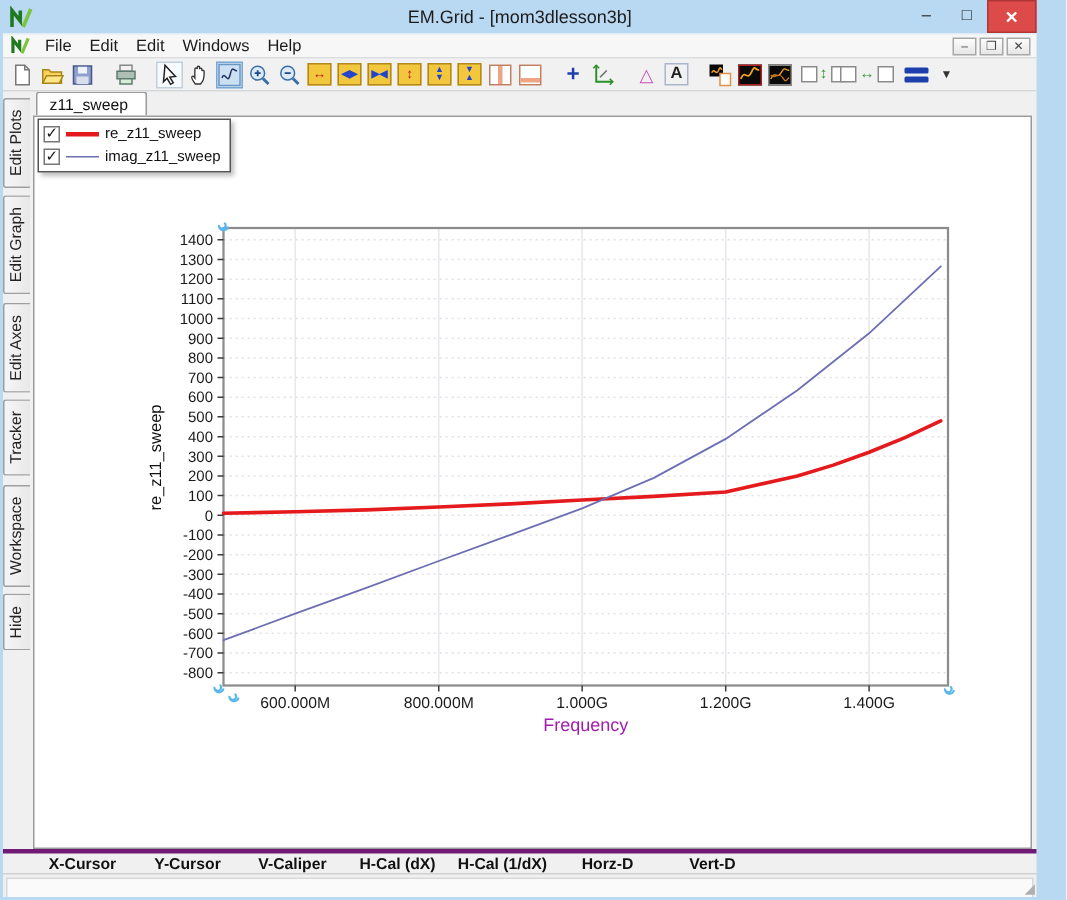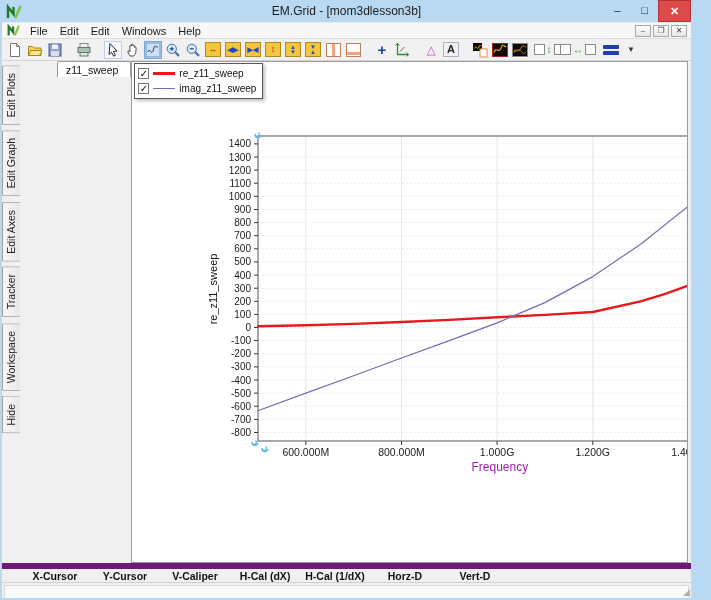--- a/index.html
+++ b/index.html
@@ -49,38 +49,38 @@
   .layout-btn{display:flex;align-items:center;gap:4px;padding:1px 5px;font-size:11px;color:#1a1a1a;}
   .layout-bars{display:flex;flex-direction:column;gap:2px;}
   .layout-bars span{display:block;width:16px;height:4px;background:#1d3fae;border-radius:1px;}
   .drop-caret{font-size:8px;color:#333;}
   
   .main{flex:1;display:flex;background:#f0f0f0;min-height:0;}
   .sidetabs{width:20px;display:flex;flex-direction:column;gap:5px;padding-top:4px;align-items:flex-start;}
   .side-tab{writing-mode:vertical-rl;transform:rotate(180deg);background:linear-gradient(90deg,#e8e8e8,#f6f6f6);
     border:1px solid #9f9f9f;border-left:none;border-radius:0 2px 2px 0;
     font-size:10.5px;color:#222;padding:7px 1px;line-height:15px;}
-  .docwrap{flex:1;display:flex;margin-right:3px;min-width:0;margin-left:33px;}
+  .docwrap{flex:1;display:flex;flex-direction:column;margin-right:3px;min-width:0;}
   .doctabs{height:16px;display:flex;align-items:flex-end;padding-left:2px;}
   .doc-tab{background:#fff;border:1px solid #9a9a9a;border-bottom:none;font-size:10.5px;color:#111;
     padding:2px 12px 1px 8px;border-radius:2px 2px 0 0;}
   .canvas{flex:1;background:#fff;border:1px solid #9a9a9a;position:relative;overflow:hidden;}
   
   .legend{position:absolute;left:2px;top:1px;background:#fff;border:1px solid #555;
     box-shadow:2px 2px 3px rgba(0,0,0,.25);padding:2px 6px 2px 3px;z-index:5;}
   .legend-entry{display:flex;align-items:center;gap:4px;height:15px;}
   .legend-label{font-size:10px;color:#111;}
   .legend-swatch{width:22px;}
   .cb{width:11px;height:11px;border:1px solid #777;background:#fff;box-sizing:border-box;
     font-size:10px;line-height:9px;text-align:center;color:#111;}
   
   .ylabel{position:absolute;transform:translate(-50%,-50%) rotate(-90deg);font-size:11px;color:#111;white-space:nowrap;}
   .xlabel{position:absolute;transform:translateX(-50%);font-size:12px;color:#a21caf;}
   
-  .statusbar{border-top:6px solid #701a75;background:#f0f0f0;}
+  .statusbar{border-top:3px solid #701a75;background:#f0f0f0;}
   .status-row{display:flex;padding-left:18px;}
   .status-row.headers{height:13px;align-items:center;}
   .status-cell-h{width:70px;text-align:center;font-size:10.5px;font-weight:bold;color:#111;}
   .status-row.values{height:15px;}
   .status-cell-v{width:70px;box-sizing:border-box;border:1px solid #bdbdbd;background:#fafafa;
     font-size:10.5px;color:#111;text-align:center;line-height:13px;margin-right:-1px;}
   .bottomstrip{height:15px;background:#f0f0f0;border-top:1px solid #d0d0d0;position:relative;}
   .bottomstrip .inner{position:absolute;left:2px;right:2px;top:2px;bottom:0;background:#fafafa;
     border:1px solid #d8d8d8;border-bottom:none;}
   .grip{position:absolute;right:1px;bottom:1px;font-size:9px;color:#b0b0b0;}

